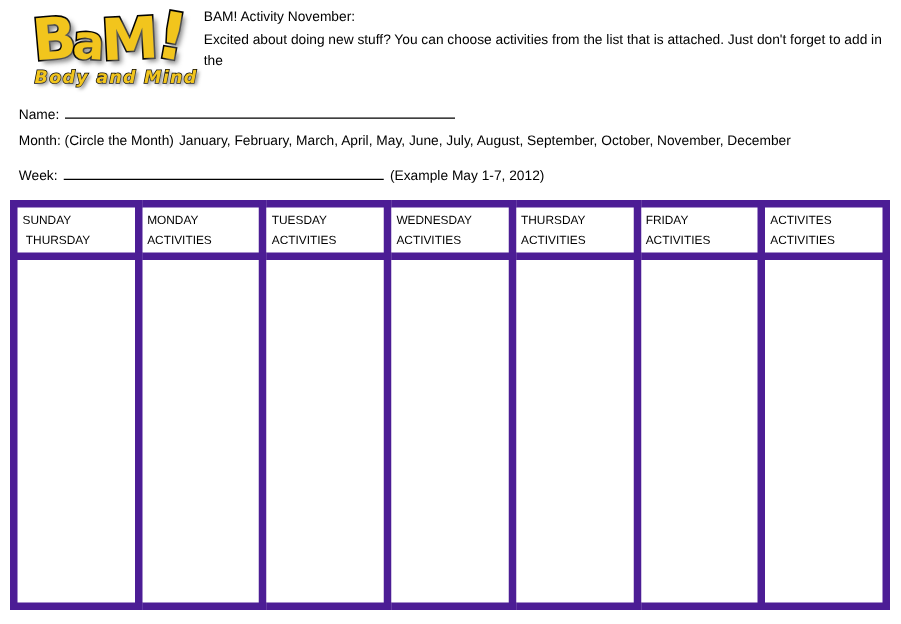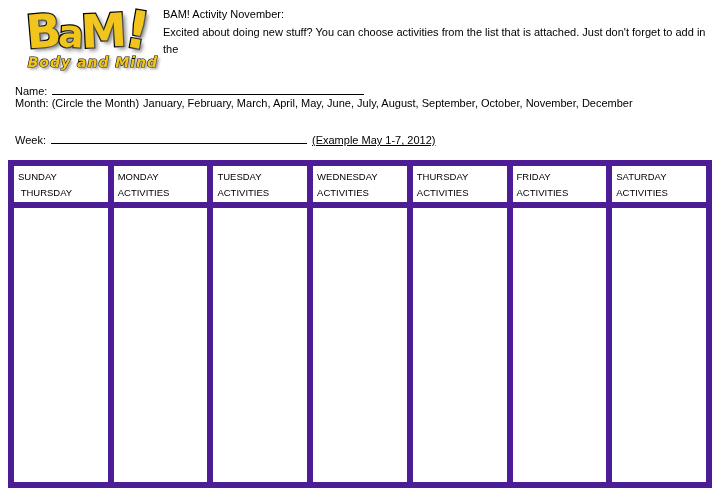--- a/index.html
+++ b/index.html
@@ -39,30 +39,30 @@
     text-align:right;
   }
 
   
   .intro { position:absolute; left:163px; top:6px; width:552px; font-size:11px; line-height:17px; }
   .intro-title { margin-bottom:1px; }
 
   
   .field { position:absolute; left:15px; font-size:11px; white-space:nowrap; }
   .name-line  { top:84px; }
-  .month-line { top:97px; }
+  .month-line { top:107px; }
   .week-line  { top:133px; }
   .uline {
     display:inline-block; height:11px;
     border-bottom:1.2px solid #000;
     margin-left:5px; vertical-align:baseline;
   }
   .uline-name { width:312px; }
   .uline-week { width:256px; }
-  .week-example { margin-left:5px;text-decoration:underline; }
+  .week-example { margin-left:5px; }
   .months { margin-left:4px; }
 
   
   table.cal {
     position:absolute; left:8px; top:160px; width:704px;
     border-collapse:collapse; table-layout:fixed;
     border:2px solid #000; border-bottom-width:3px;
   }
   table.cal th, table.cal td { border:6px solid #4c1d95; }
   table.cal th {
@@ -106,21 +106,21 @@
 
   <table class="cal">
     <thead>
       <tr>
         <th><div>SUNDAY</div><div> THURSDAY</div></th>
         <th><div>MONDAY</div><div>ACTIVITIES</div></th>
         <th><div>TUESDAY</div><div>ACTIVITIES</div></th>
         <th><div>WEDNESDAY</div><div>ACTIVITIES</div></th>
         <th><div>THURSDAY</div><div>ACTIVITIES</div></th>
         <th><div>FRIDAY</div><div>ACTIVITIES</div></th>
-        <th><div>SATURDAY</div><div>ACTIVITIES</div></th>
+        <th><div>ACTIVITES</div><div>ACTIVITIES</div></th>
       </tr>
     </thead>
     <tbody>
       <tr>
         <td></td>
         <td></td>
         <td></td>
         <td></td>
         <td></td>
         <td></td>

